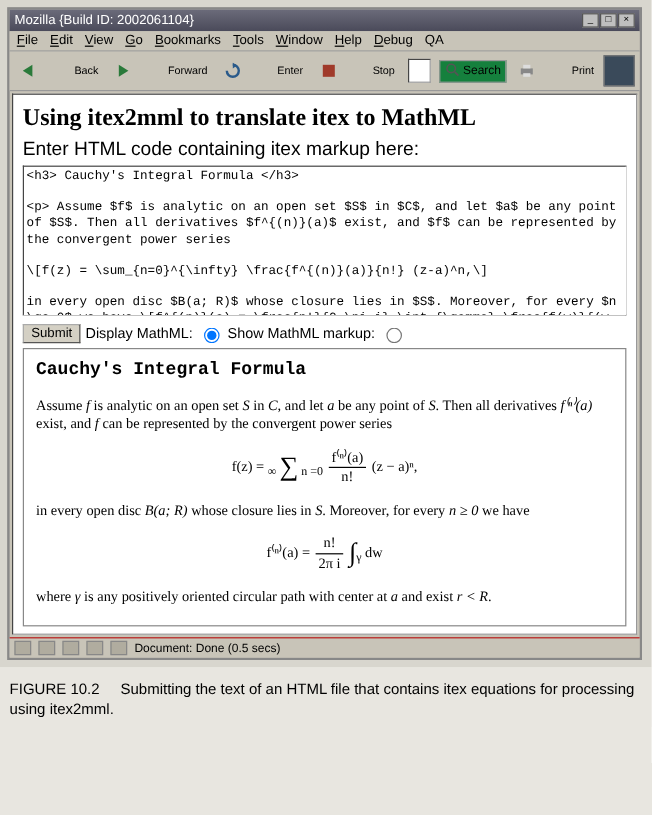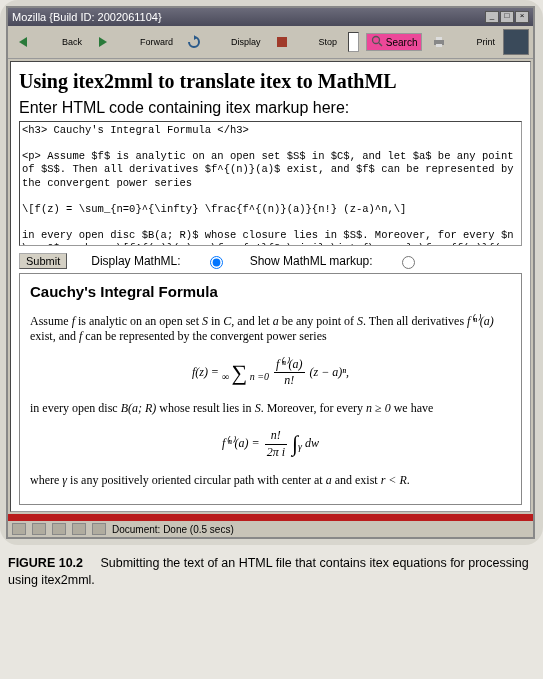--- a/index.html
+++ b/index.html
@@ -9,21 +9,20 @@
     font-family: Arial, Helvetica, sans-serif;
     background: #e8e6e0;
     width: 543px;
     height: 679px;
     overflow: hidden;
   }
   .page-bg {
     background: #d8d6ce;
     padding: 6px;
     overflow: hidden;
-    border-radius: 18px;
   }
   .browser-window {
     border: 2px solid #888;
     background: #c8c4b8;
     width: 529px;
   }
   .titlebar {
     display: flex;
     align-items: center;
     background: linear-gradient(#6b6b7a, #4a4a5a);
@@ -77,21 +76,21 @@
   .url-box {
     flex: 1;
     height: 20px;
     background: #fff;
     border: 1px inset #999;
     margin: 0 3px;
   }
   .search-btn {
     display:flex; align-items:center; gap:3px;
     font-size:10px; padding: 1px 4px;
-    border:1px solid #999; background:#ec4899;
+    border:1px solid #999; background:#15803d;
   }
   .content {
     background: #fff;
     border: 1px inset #999;
     margin: 2px;
     padding: 6px 8px;
     font-size: 12px;
     overflow: hidden;
   }
   .content h1 {
@@ -112,49 +111,48 @@
     background: #fff;
     resize: none;
     padding: 2px;
     line-height: 1.25;
     white-space: pre-wrap;
     overflow-y: scroll;
   }
   .form-row {
     display: flex;
     align-items: center;
-    gap: 24px;
+    gap: 4px;
     margin: 4px 0;
     font-size: 12px;
   }
   .form-row button {
     font-size: 11px;
     padding: 1px 6px;
     background: #d4d0c4;
     border: 1px outset #aaa;
   }
   .result-label { font-size: 12px; margin: 4px 0; }
   .result-box {
     border: 1px solid #888;
     padding: 6px 10px 4px 10px;
     font-family: 'Times New Roman', serif;
     font-size: 12px;
     line-height: 1.3;
   }
   .result-box h3 {
-    font-family: Liberation Sans, sans-serif;
+    font-family: Liberation Mono, monospace;
     font-size: 15px;
     font-weight: bold;
     margin: 2px 0 8px 0;
   }
   .result-box p { margin: 12px 0; }
   .math-block {
     text-align: center;
     margin: 2px 0;
-    font-style: italic;
   }
   .frac {
     display: inline-block;
     text-align: center;
     vertical-align: middle;
     font-size: 12px;
     padding: 0 2px;
   }
   .frac .num { display:block; border-bottom:1px solid #000; padding:0 2px; }
   .frac .den { display:block; padding:0 2px; }
@@ -167,47 +165,59 @@
   }
   .bigop .sym { font-size:22px; line-height:18px; }
   .integral { font-size:22px; vertical-align:middle; }
   .statusbar {
     display:flex;
     align-items:center;
     gap:6px;
     padding:2px 4px;
     font-size:10px;
     background:#c8c4b8;
-    border-top:7px solid #b91c1c;
+    border-top:1px solid #b91c1c;
   }
   .status-ico { width:14px; height:12px; background:#b0ac9f; border:1px solid #888; }
   .caption {
     padding: 10px 8px 6px 8px;
     font-size: 12.5px;
     font-family: Arial, sans-serif;
     line-height: 1.35;
     background:#e8e6e0;
   }
-  .caption b { font-weight:bold; }
+  .caption b { font-weight:normal; }
 </style>
 </head>
 <body>
 
 <div class="page-bg">
 <div class="browser-window">
 
   <div class="titlebar">
     <span class="titlebar-text">Mozilla {Build ID: 2002061104}</span>
     <div class="win-controls">
       <div class="win-btn">_</div>
       <div class="win-btn">□</div>
       <div class="win-btn">×</div>
     </div>
   </div>
 
+  <div class="menubar">
+    <span><u>F</u>ile</span>
+    <span><u>E</u>dit</span>
+    <span><u>V</u>iew</span>
+    <span><u>G</u>o</span>
+    <span><u>B</u>ookmarks</span>
+    <span><u>T</u>ools</span>
+    <span><u>W</u>indow</span>
+    <span><u>H</u>elp</span>
+    <span><u>D</u>ebug</span>
+    <span>QA</span>
+  </div>
 
   <div class="toolbar">
     <div class="tool-btn">
       <span class="ico">
         <svg width="16" height="12">
               <polygon points="10,1 2,6 10,11" fill="#2a7a3a"></polygon>
             </svg>
       </span>
       <span>Back</span>
     </div>
@@ -219,21 +229,21 @@
       </span>
       <span>Forward</span>
     </div>
     <div class="tool-btn">
       <span class="ico">
         <svg width="14" height="14">
               <path d="M7 2 A5 5 0 1 1 2 7" stroke="#2a5a8a" stroke-width="2" fill="none"></path>
               <polygon points="7,0 10,3 7,5" fill="#2a5a8a"></polygon>
             </svg>
       </span>
-      <span>Display</span>
+      <span>Enter</span>
     </div>
     <div class="tool-btn">
       <span class="ico">
         <svg width="12" height="12">
               <rect x="1" y="1" width="10" height="10" fill="#a03a2a"></rect>
             </svg>
       </span>
       <span>Stop</span>
     </div>
     <div class="url-box"></div>
@@ -296,21 +306,21 @@
           <span>n =0</span>
         </span>
         <span class="frac">
           <span class="num">f⁽ⁿ⁾(a)</span>
           <span class="den">n!</span>
         </span>
         <span>(z − a)ⁿ,</span>
       </div>
 
       <p>
-        <span>in every open disc </span><i>B(a; R)</i><span> whose result lies in </span><i>S</i><span>. Moreover, for every </span><i>n ≥ 0</i><span> we have</span>
+        <span>in every open disc </span><i>B(a; R)</i><span> whose closure lies in </span><i>S</i><span>. Moreover, for every </span><i>n ≥ 0</i><span> we have</span>
       </p>
 
       <div class="math-block">
         <span>f⁽ⁿ⁾(a) = </span>
         <span class="frac">
           <span class="num">n!</span>
           <span class="den">2π i</span>
         </span>
         <span class="integral">∫</span><sub>γ</sub>
         <span> dw</span>

